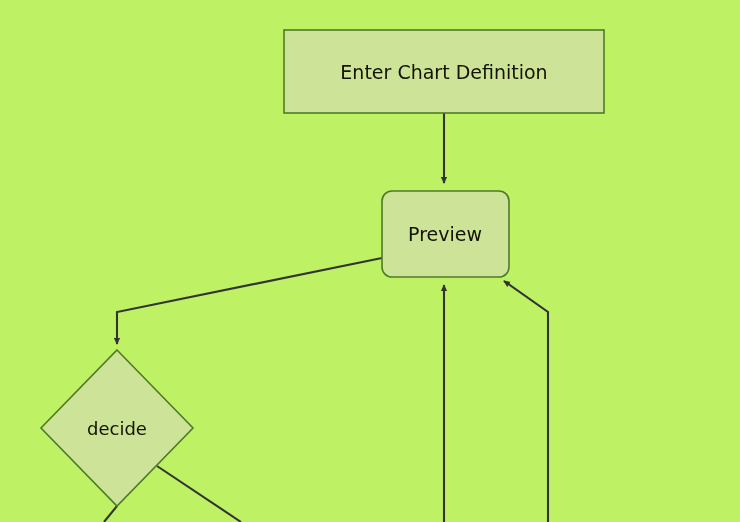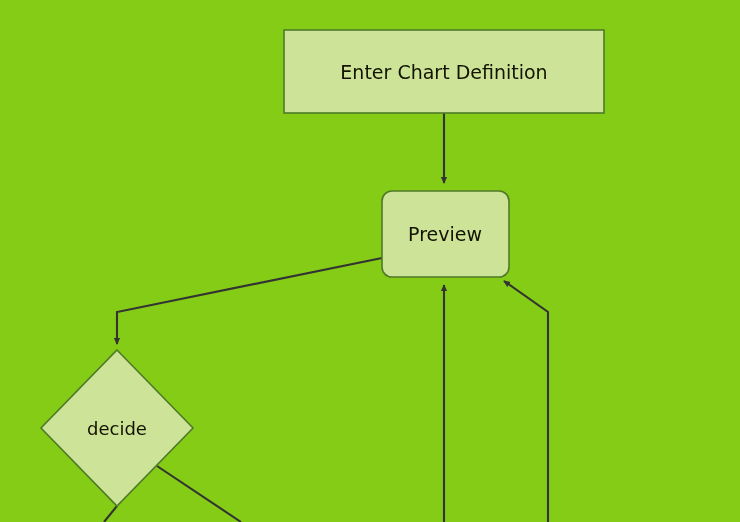--- a/index.html
+++ b/index.html
@@ -10,21 +10,21 @@
   body {
     width: 740px;
     height: 522px;
     overflow: hidden;
     font-family: "DejaVu Sans", sans-serif;
   }
   #diagram-root {
     position: relative;
     width: 740px;
     height: 522px;
-    background: #84cc16;
+    background: #bef264;
   }
   #flow-svg {
     position: absolute;
     top: 0;
     left: 0;
     width: 740px;
     height: 522px;
     display: block;
   }
   .node-shape {

